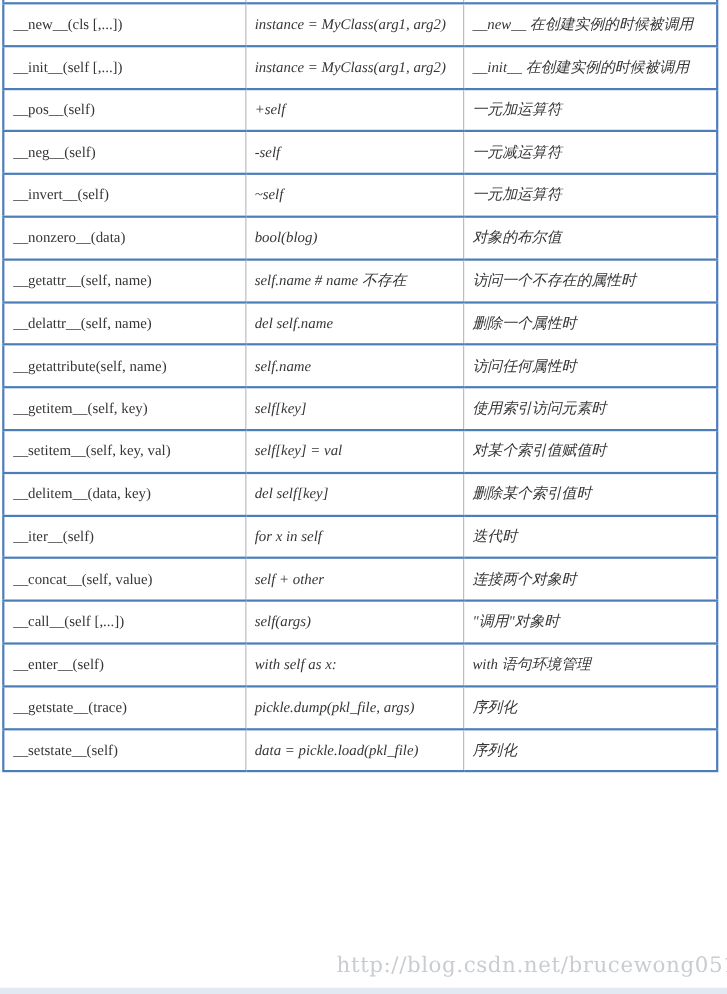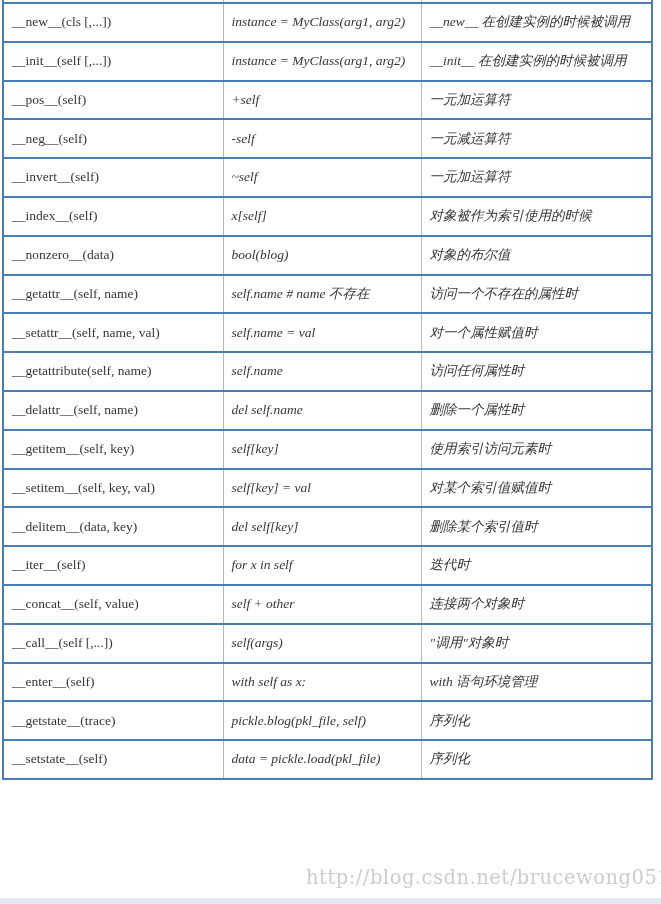--- a/index.html
+++ b/index.html
@@ -110,57 +110,47 @@
     <td>-self</td>
     <td>一元减运算符</td>
   </tr>
 
   <tr>
     <td>__invert__(self)</td>
     <td>~self</td>
     <td>一元加运算符</td>
   </tr>
 
-  <tr>
-    <td>__index__(self)</td>
-    <td>x[self]</td>
-    <td>对象被作为索引使用的时候</td>
-  </tr>
 
   <tr>
     <td>__nonzero__(data)</td>
     <td>bool(blog)</td>
     <td>对象的布尔值</td>
   </tr>
 
   <tr>
     <td>__getattr__(self, name)</td>
     <td>self.name # name 不存在</td>
     <td>访问一个不存在的属性时</td>
   </tr>
 
-  <tr>
-    <td>__setattr__(self, name, val)</td>
-    <td>self.name = val</td>
-    <td>对一个属性赋值时</td>
+
+  <tr>
+    <td>__delattr__(self, name)</td>
+    <td>del self.name</td>
+    <td>删除一个属性时</td>
   </tr>
 
   <tr>
     <td>__getattribute(self, name)</td>
     <td>self.name</td>
     <td>访问任何属性时</td>
   </tr>
 
   <tr>
-    <td>__delattr__(self, name)</td>
-    <td>del self.name</td>
-    <td>删除一个属性时</td>
-  </tr>
-
-  <tr>
     <td>__getitem__(self, key)</td>
     <td>self[key]</td>
     <td>使用索引访问元素时</td>
   </tr>
 
   <tr>
     <td>__setitem__(self, key, val)</td>
     <td>self[key] = val</td>
     <td>对某个索引值赋值时</td>
   </tr>
@@ -192,21 +182,21 @@
 
   <tr>
     <td>__enter__(self)</td>
     <td>with self as x:</td>
     <td>with 语句环境管理</td>
   </tr>
 
 
   <tr>
     <td>__getstate__(trace)</td>
-    <td>pickle.blog(pkl_file, self)</td>
+    <td>pickle.dump(pkl_file, args)</td>
     <td>序列化</td>
   </tr>
 
   <tr>
     <td>__setstate__(self)</td>
     <td>data = pickle.load(pkl_file)</td>
     <td>序列化</td>
   </tr>
 </tbody>
   </table>

